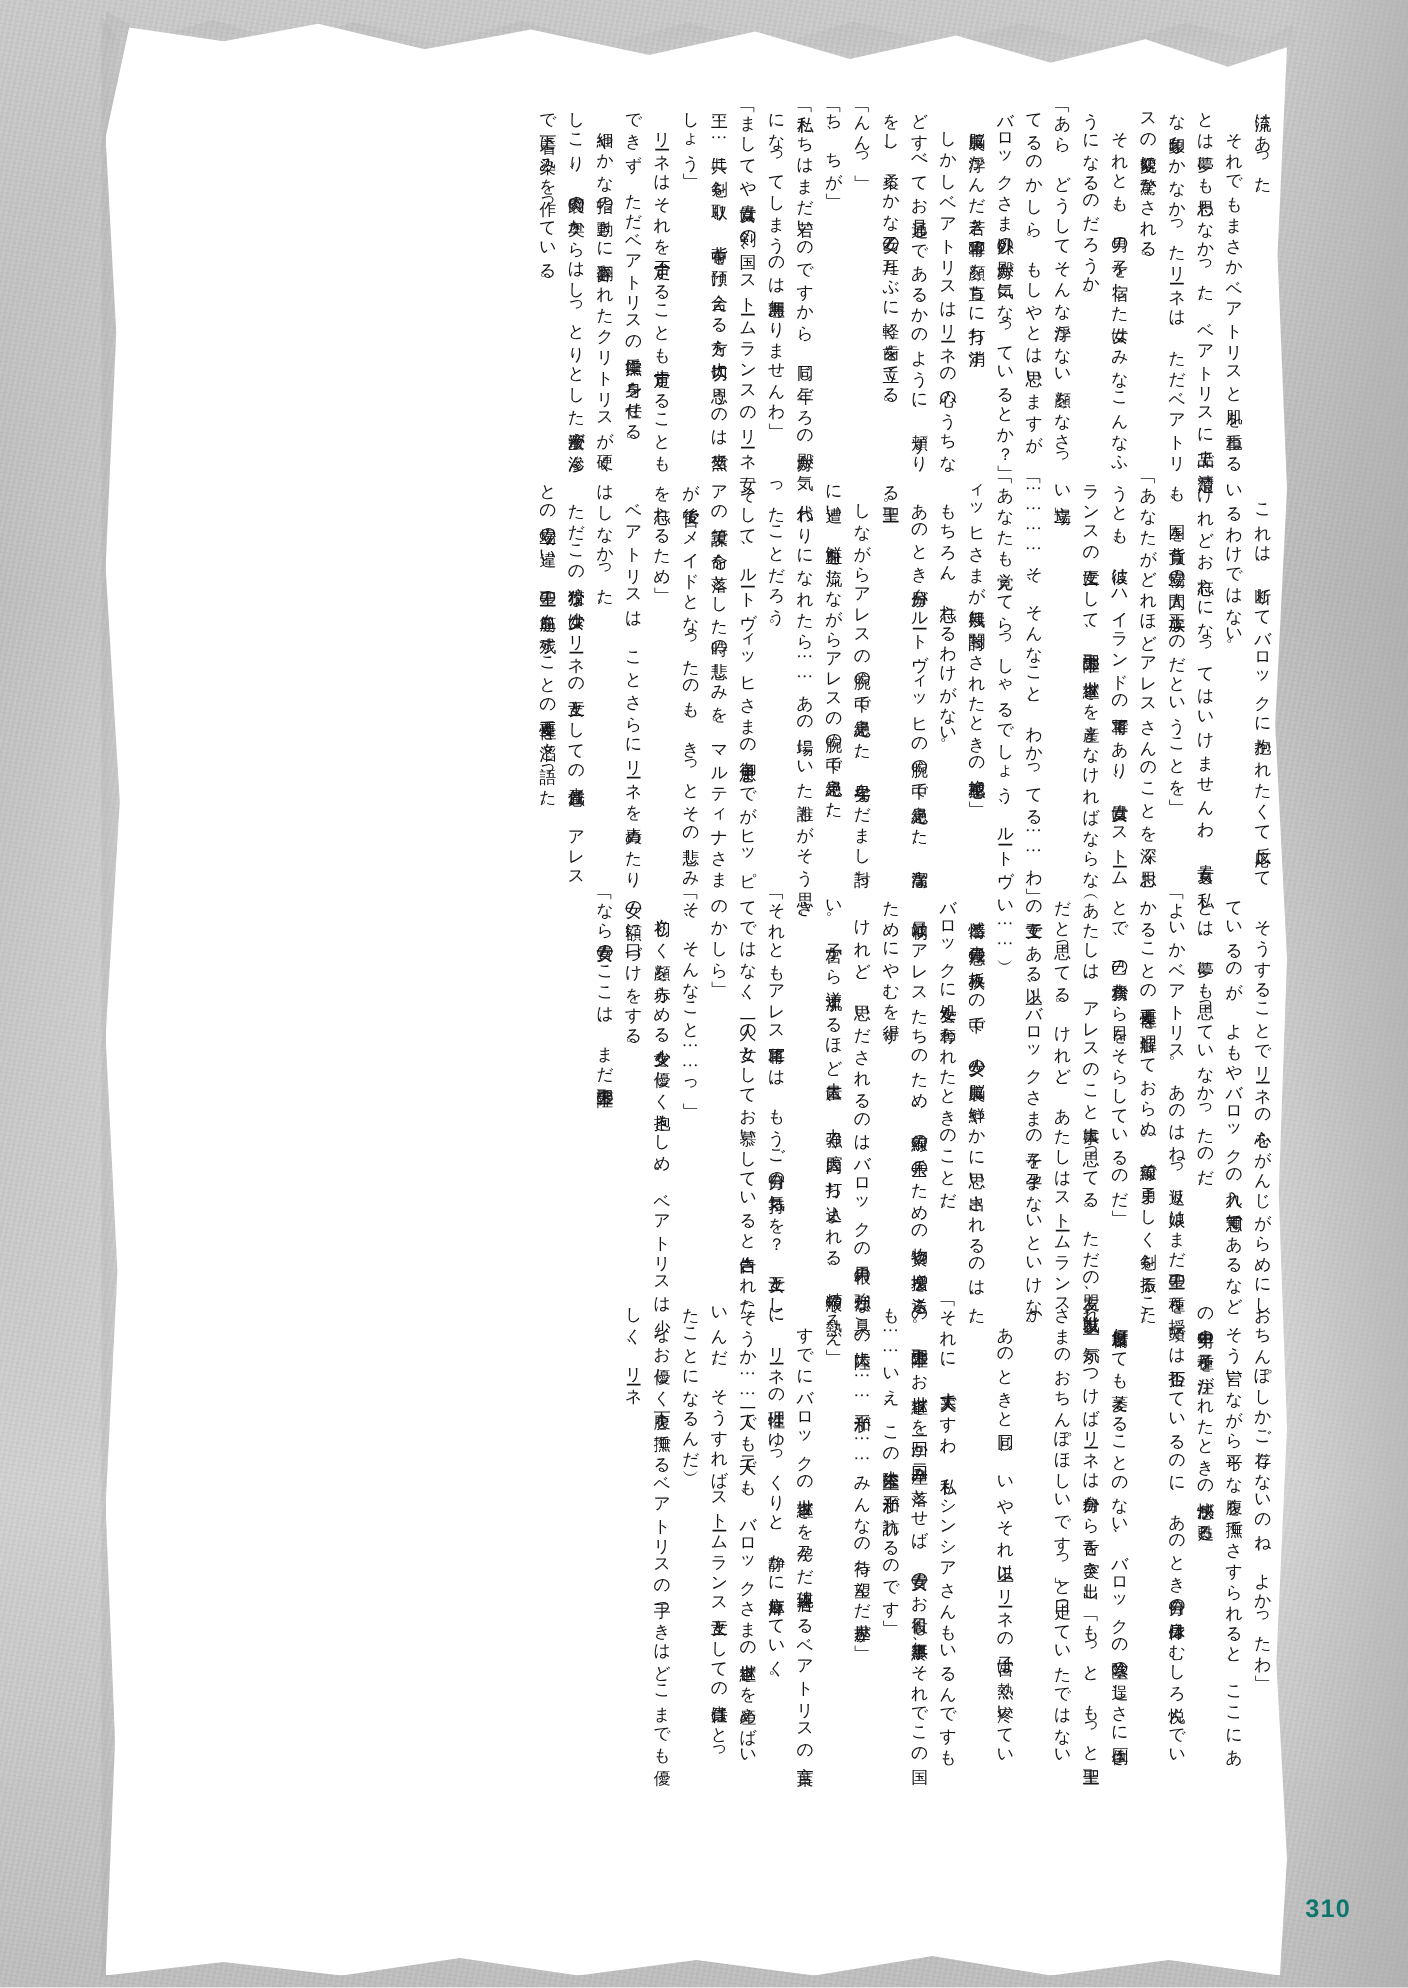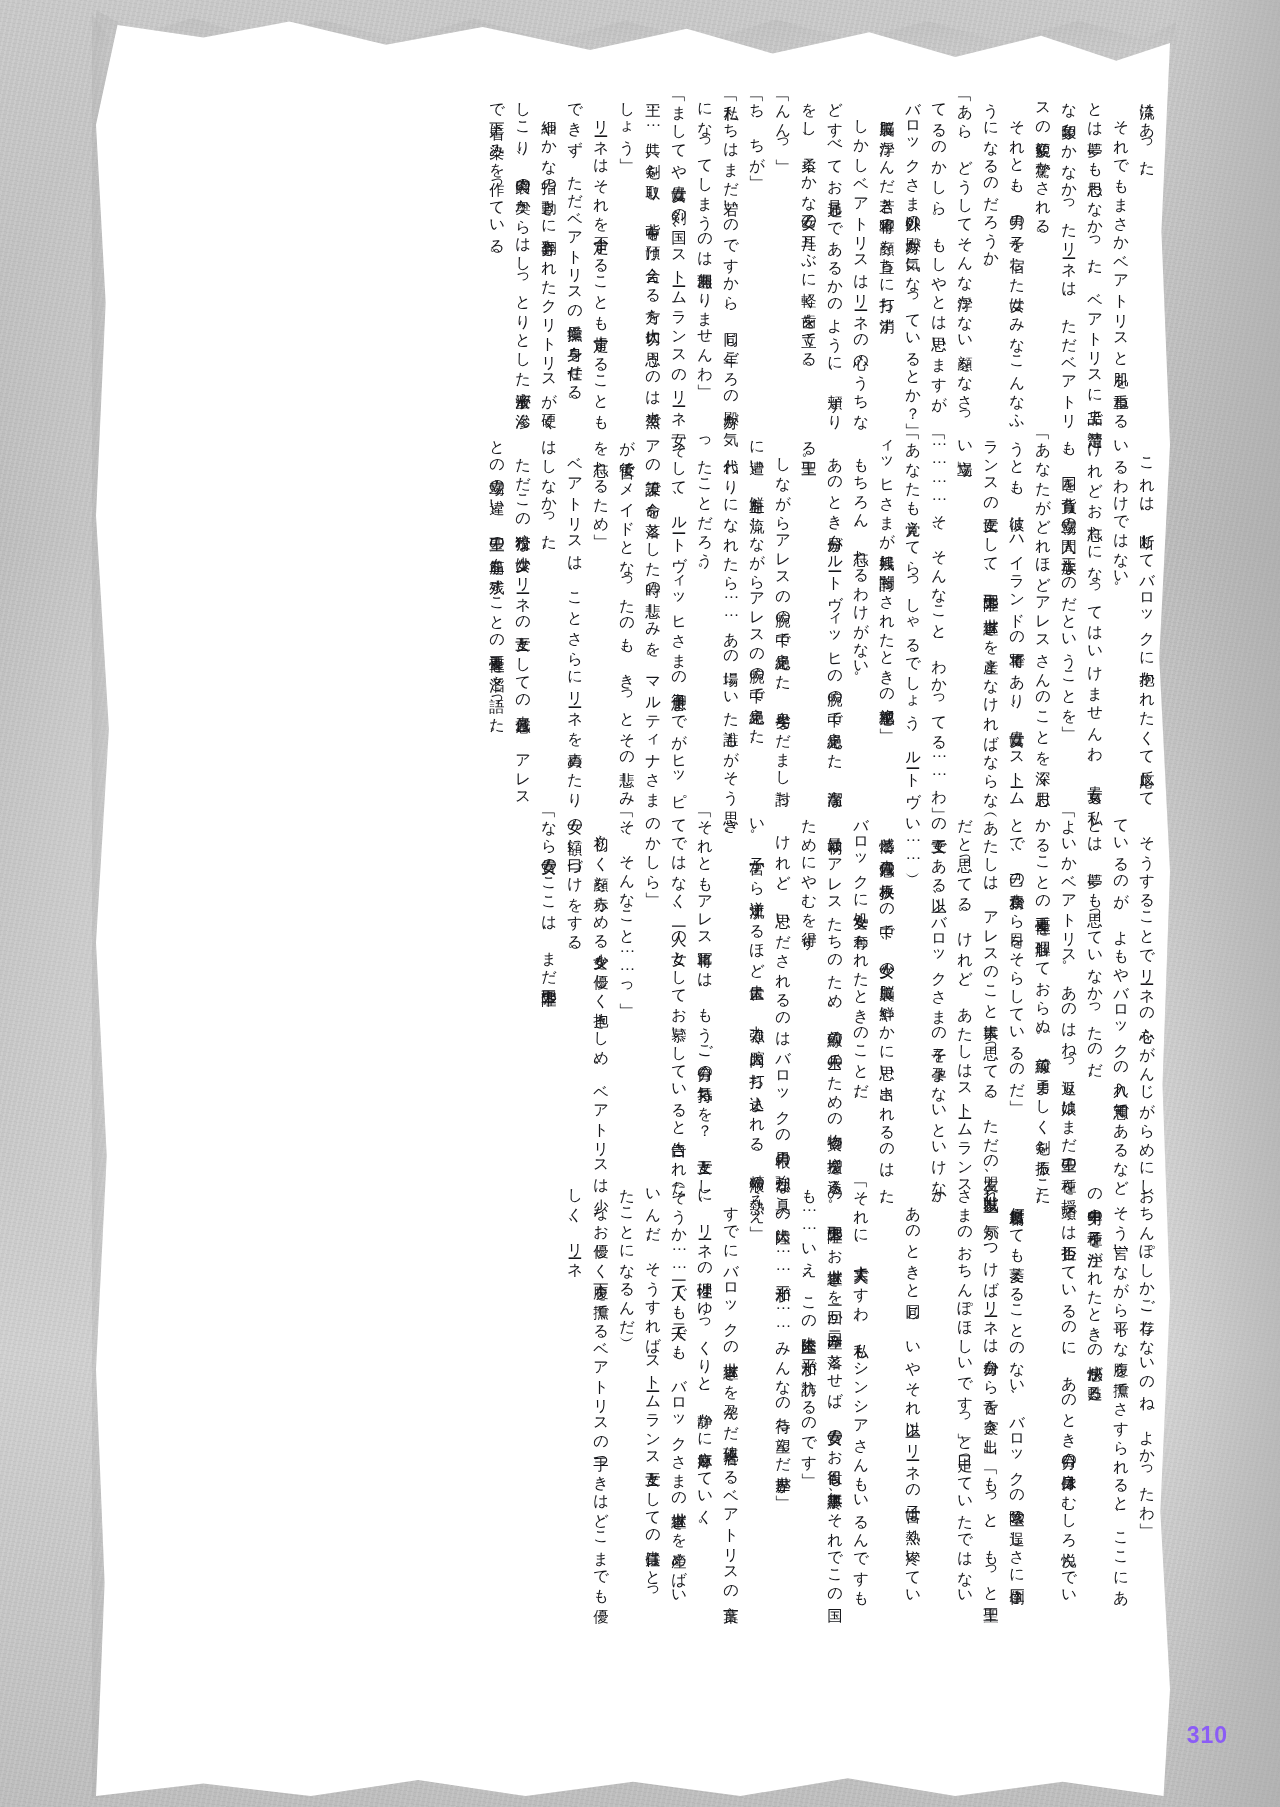--- a/index.html
+++ b/index.html
@@ -100,21 +100,21 @@
   #col-block-2 { right: 120px; top: 430px; height: 370px; }
   #col-block-3 { right: 120px; top: 808px; height: 380px; }
   #col-block-4 { right: 120px; top: 1178px; height: 420px; }
 
   .page-number {
     position: absolute;
     right: 52px;
     bottom: 58px;
     font-size: 23px;
     font-weight: bold;
-    color: #8b5cf6;
+    color: #0f766e;
     font-family: "Liberation Sans", sans-serif;
     letter-spacing: 1px;
   }
   .right-dark-strip {
     position: absolute;
     right: 0;
     top: 0;
     width: 112px;
     height: 1807px;
     background: linear-gradient(90deg, rgba(190,190,190,0.0), rgba(168,168,168,0.55));

